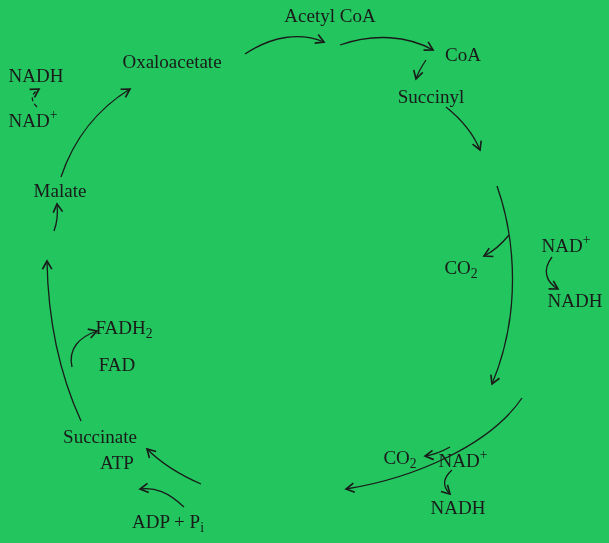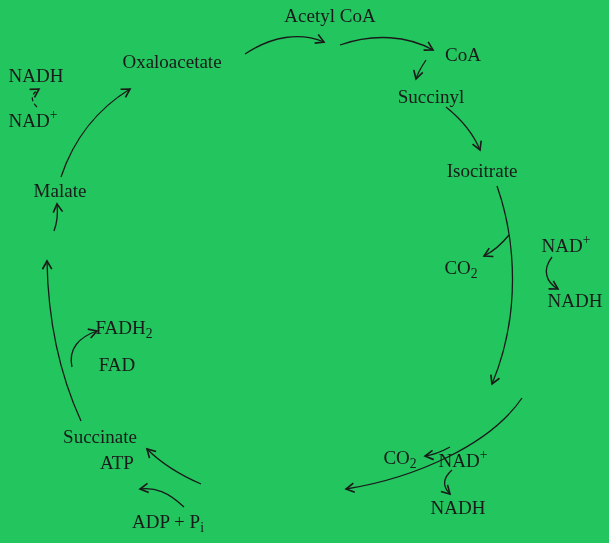--- a/index.html
+++ b/index.html
@@ -54,21 +54,20 @@
     <path class="arrow" marker-end="url(#ah)" d="M 61,177 C 74,138 99,108 130,89"></path>
     <path class="arrow dashed" marker-end="url(#ah)" d="M 37,107 C 30,100 31,94 39,89"></path>
   </svg>
 
   <div class="lbl" style="left:330px;top:15px">Acetyl CoA</div>
 
   <div class="lbl" style="left:463px;top:54px">CoA</div>
 
   <div class="lbl" style="left:431px;top:96px">Succinyl</div>
 
-  <div class="lbl" style="left:482px;top:170px">Isocitrate</div>
 
   <div class="lbl" style="left:461px;top:267px"><span>CO</span><sub>2</sub></div>
 
   <div class="lbl" style="left:566px;top:245px"><span>NAD</span><sup>+</sup></div>
 
   <div class="lbl" style="left:575px;top:300px">NADH</div>
 
 
   <div class="lbl" style="left:400px;top:457px"><span>CO</span><sub>2</sub></div>
 

